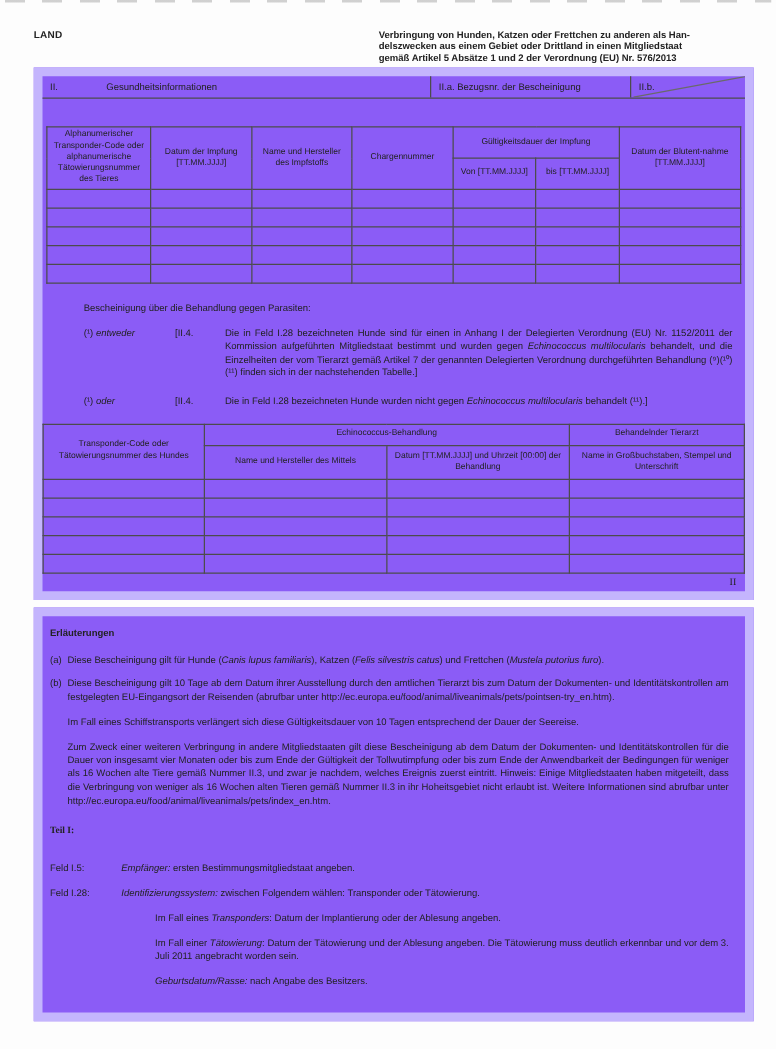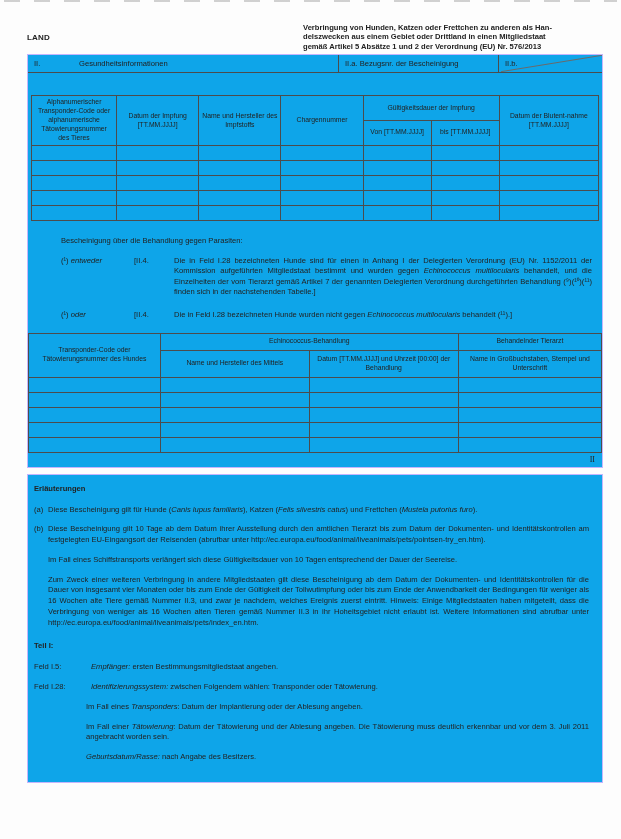--- a/index.html
+++ b/index.html
@@ -11,24 +11,24 @@
     position: relative;
     overflow: hidden;
   }
   .page { position: absolute; inset: 0; padding: 0 18px 0 27px; }
   .top-perforation {
     position: absolute; top: 0; left: 4px; right: 4px; height: 2px;
     background: repeating-linear-gradient(90deg,#9a9a9a 0 16px,transparent 16px 30px);
     opacity: .45;
   }
   .masthead { display: flex; justify-content: space-between; margin-top: 23px; }
-  .land { font-weight: bold; font-size: 8px; margin-top: 10px; letter-spacing: .2px; }
+  .land { font-weight: bold; font-size: 8px; letter-spacing: .2px; }
   .doctitle { width: 300px; font-weight: bold; font-size: 7.6px; line-height: 1.25; }
   .doctitle .line { white-space: nowrap; }
-  .box { border: 1px solid #c4b5fd; background: #0ea5e9; }
+  .box { border: 7px solid #c4b5fd; background: #8b5cf6; }
   .box1 { margin-top: 3px; }
   .sechead {
     display: grid; grid-template-columns: 282px 160px 1fr;
     border-bottom: 1px solid #4c4c4c; font-size: 7.6px; height: 18px;
   }
   .sechead > div { padding: 4px 4px 0 6px; }
   .sechead > div + div { border-left: 1px solid #4c4c4c; margin-left: 28px; }
   .sec-num { display: inline-block; width: 45px; }
   .iib-cell { position: relative; }
   .iib-cell svg { position: absolute; inset: 0; width: 100%; height: 100%; }
@@ -46,23 +46,23 @@
     display: grid; grid-template-columns: 73px 40px 1fr;
     margin: 0 10px 12px 33px; font-size: 7.6px; line-height: 1.4;
   }
   .cond .body { text-align: justify; }
   .endmark { text-align: right; font-size: 8px; padding: 2px 7px 3px 0; font-family: Liberation Serif, serif; }
   .box2 { margin-top: 6px; padding: 9px 13px 10px 6px; font-size: 7.6px; line-height: 1.42; }
   .note { margin-bottom: 9px; text-align: justify; }
   .note-head { font-weight: bold; margin-bottom: 10px; }
   .ab { display: grid; grid-template-columns: 14px 1fr; }
   .sub-ind { margin-left: 14px; }
-  .teil { font-weight: bold; margin: 12px 0 11px 0; }
+  .teil { font-weight: bold; margin: 12px 0 21px 0; font-family: Liberation Serif, serif; }
   .feld { display: grid; grid-template-columns: 57px 1fr; margin-bottom: 9px; }
-  .feld-ind { margin-left: 52px; margin-bottom: 9px; text-align: justify; }
+  .feld-ind { margin-left: 84px; margin-bottom: 9px; text-align: justify; }
   .it { font-style: italic; }
 </style>
 </head>
 <body>
 
 <div class="page">
   <div class="top-perforation"></div>
 
   <div class="masthead">
     <div class="land">LAND</div>

